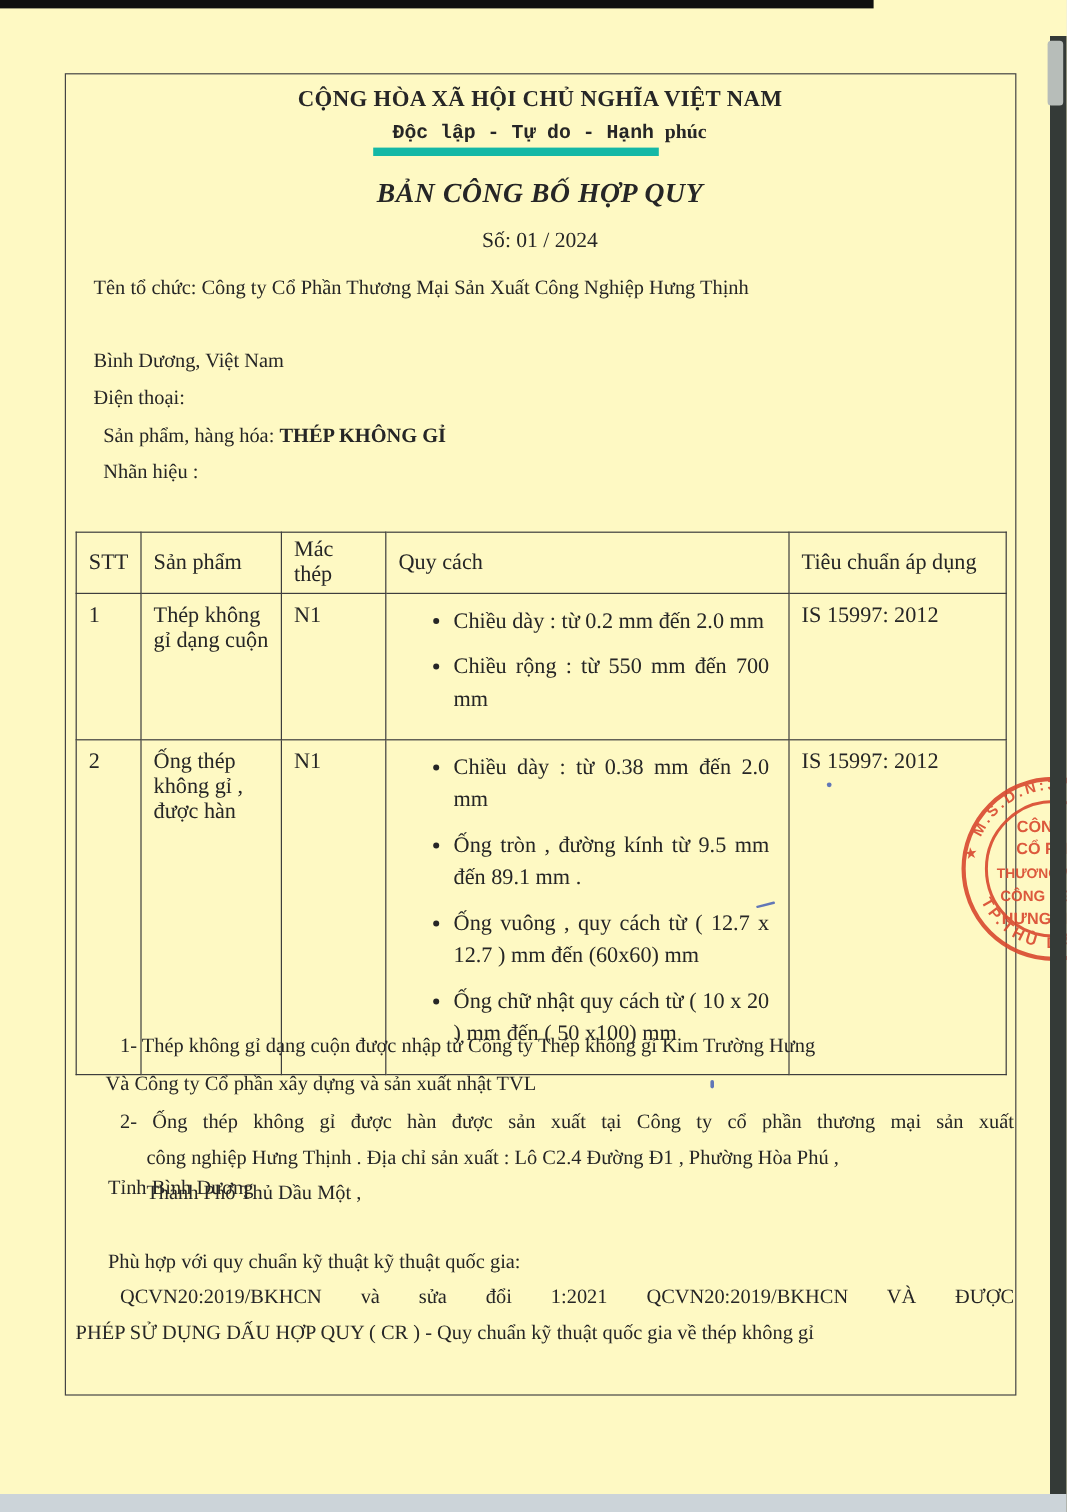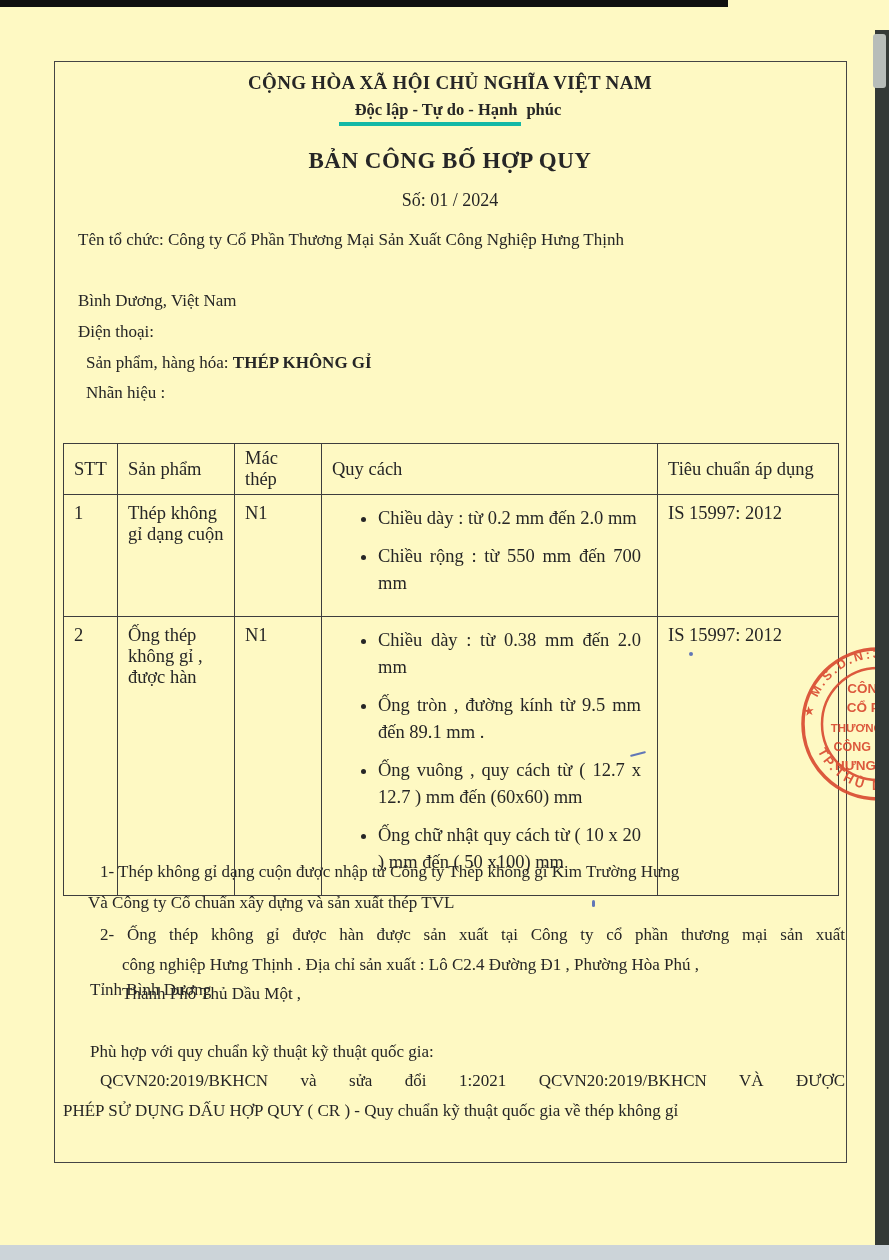--- a/index.html
+++ b/index.html
@@ -13,23 +13,23 @@
   .scan-bar-top { position:absolute; left:0; top:0; width:728px; height:7px; background:#101010; z-index:6; }
   .scan-band-right { position:absolute; left:875px; top:30px; width:14px; height:1230px; background:#33393６; background:#343a37; z-index:6; }
   .scan-notch { position:absolute; left:873px; top:34px; width:13px; height:54px; background:#b7bdb9; border-radius:3px; z-index:7; }
   .scan-band-bottom { position:absolute; left:0; top:1245px; width:889px; height:15px; background:#ccd4d9; z-index:6; }
   
   .doc-border { position:absolute; left:54px; top:61px; width:791px; height:1100px; border:1.5px solid #454545; z-index:1; }
   
   .centered { position:absolute; left:55px; width:790px; text-align:center; }
   .nat-title { top:72px; font-weight:bold; font-size:19px; letter-spacing:.3px; }
   .motto { top:100px; font-weight:bold; font-size:16.5px; }
-  .motto .ul { border-bottom:4px solid #14b8a6; padding:0 4px 3px 16px; }
+  .motto .ul { border-bottom:7px solid #14b8a6; padding:0 4px 3px 16px;font-family:Liberation Mono, monospace; }
   .motto .tail { margin-left:5px; }
-  .doc-title { top:148px; font-weight:bold; font-size:23px; letter-spacing:.5px; }
+  .doc-title { top:148px; font-weight:bold; font-size:23px; letter-spacing:.5px;font-style:italic; }
   .doc-number { top:190px; font-size:18px; }
   
   .line { position:absolute; font-size:17px; line-height:28px; white-space:nowrap; }
   .just-last { text-align:justify; text-align-last:justify; white-space:normal; }
   
   .spec-table { position:absolute; left:63px; top:443px; border-collapse:collapse; table-layout:fixed; width:775px; font-size:18.5px; z-index:2; }
   .spec-table th, .spec-table td { border:1.5px solid #3e3e3e; vertical-align:top; padding:8px 10px; font-weight:normal; text-align:left; }
   .spec-table th { height:26px; vertical-align:middle; padding-top:4px; padding-bottom:4px; }
   .col-stt { width:54px; } .col-sp { width:117px; } .col-mt { width:87px; } .col-qc { width:336px; } .col-tc { width:181px; }
   .c-center { text-align:center; }
@@ -117,21 +117,21 @@
           <li>Ống vuông , quy cách từ ( 12.7 x 12.7 ) mm đến (60x60) mm</li>
           <li>Ống chữ nhật quy cách từ ( 10 x 20 ) mm đến ( 50 x100) mm</li>
         </ul>
       </td>
       <td>IS 15997: 2012</td>
     </tr>
   </tbody>
     </table>
 
   <div class="line n0">1-  Thép không gỉ dạng cuộn được nhập từ Công ty Thép không gỉ Kim Trường Hưng</div>
-  <div class="line n1">Và Công ty Cổ chuẩn xây dựng và sản xuất thép TVL</div>
+  <div class="line n1">Và Công ty Cổ phần xây dựng và sản xuất nhật TVL</div>
   <div class="line just-last n2">2-  Ống thép không gỉ được hàn được sản xuất tại Công ty cổ phần thương mại sản xuất</div>
   <div class="line n3">công nghiệp Hưng Thịnh . Địa chỉ sản xuất : Lô C2.4 Đường Đ1 , Phường Hòa Phú ,</div>
   <div class="line n4">Thành Phố Thủ Dầu Một ,</div>
   <div class="line n5">Tỉnh Bình Dương</div>
   <div class="line n6">Phù hợp với quy chuẩn kỹ thuật kỹ thuật quốc gia:</div>
   <div class="line just-last n7">QCVN20:2019/BKHCN và sửa đổi 1:2021 QCVN20:2019/BKHCN VÀ ĐƯỢC</div>
   <div class="line n8">PHÉP SỬ DỤNG DẤU HỢP QUY ( CR ) -  Quy chuẩn kỹ thuật quốc gia về thép không gỉ</div>
 
   <svg class="stamp" width="162" height="162" viewBox="0 0 162 162">
     <defs>

